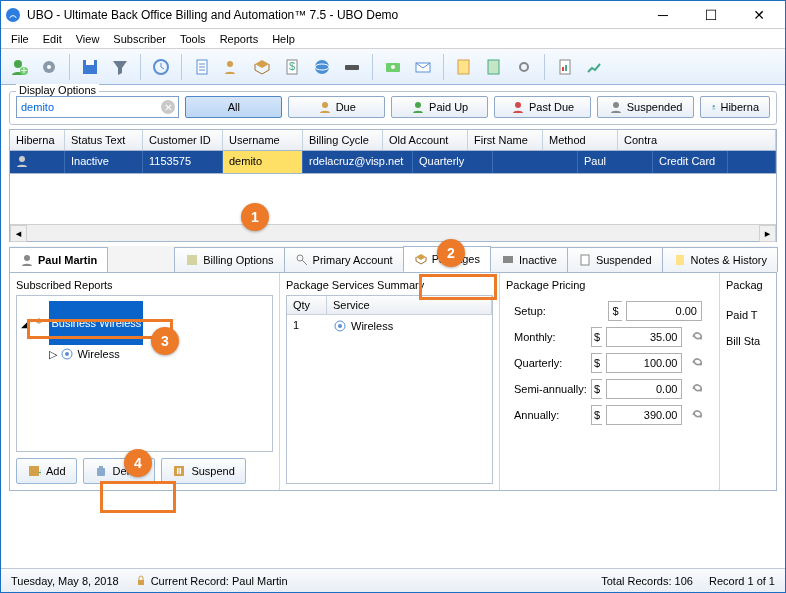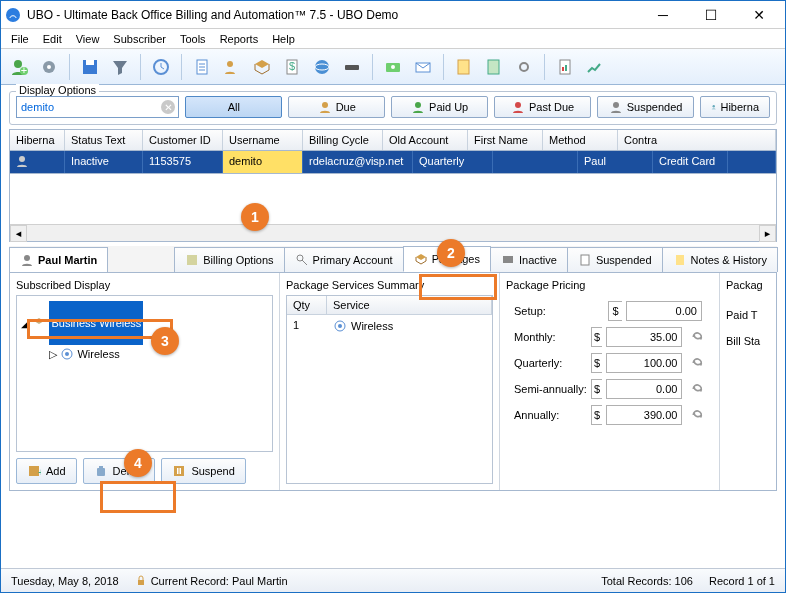--- a/index.html
+++ b/index.html
@@ -331,21 +331,21 @@
     <div class="tab">
         <svg class="ico" viewBox="0 0 14 14">
           <rect x="3" y="2" width="8" height="10" fill="#ffe28a"></rect>
         </svg>
         <span>Notes &amp; History</span>
       </div>
   </div>
   <div class="lowerbody">
 
     <div class="panel" style="width:270px">
-      <div class="ptit">Subscribed Display</div>
+      <div class="ptit">Subscribed Reports</div>
       <div class="tree">
         <div class="treenode sel">
           <span>◢</span>
           <svg class="ico" viewBox="0 0 14 14">
               <path d="M2 5 7 2l5 3-5 3z" fill="#c4b080"></path>
             </svg>
           <span class="lbl">Business Wireless</span>
         </div>
         <div class="treenode child">
           <span>▷</span>

